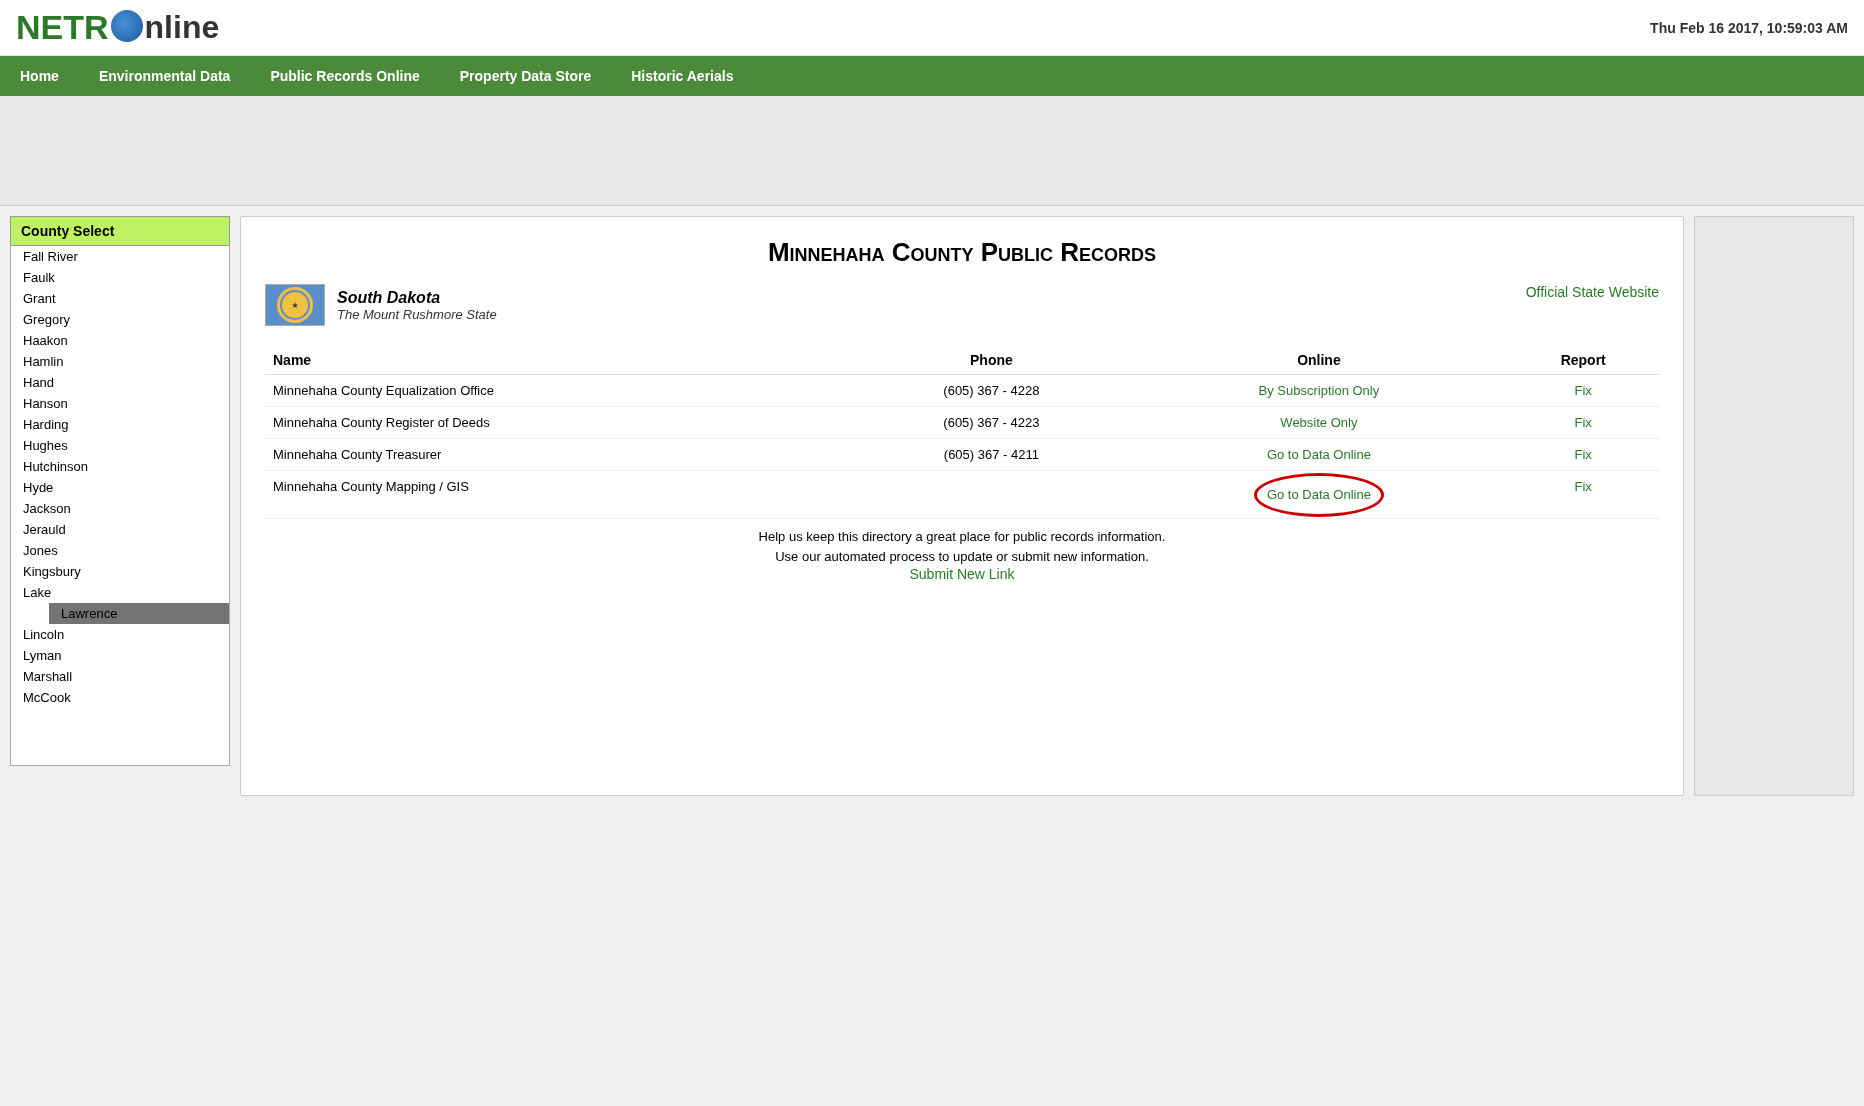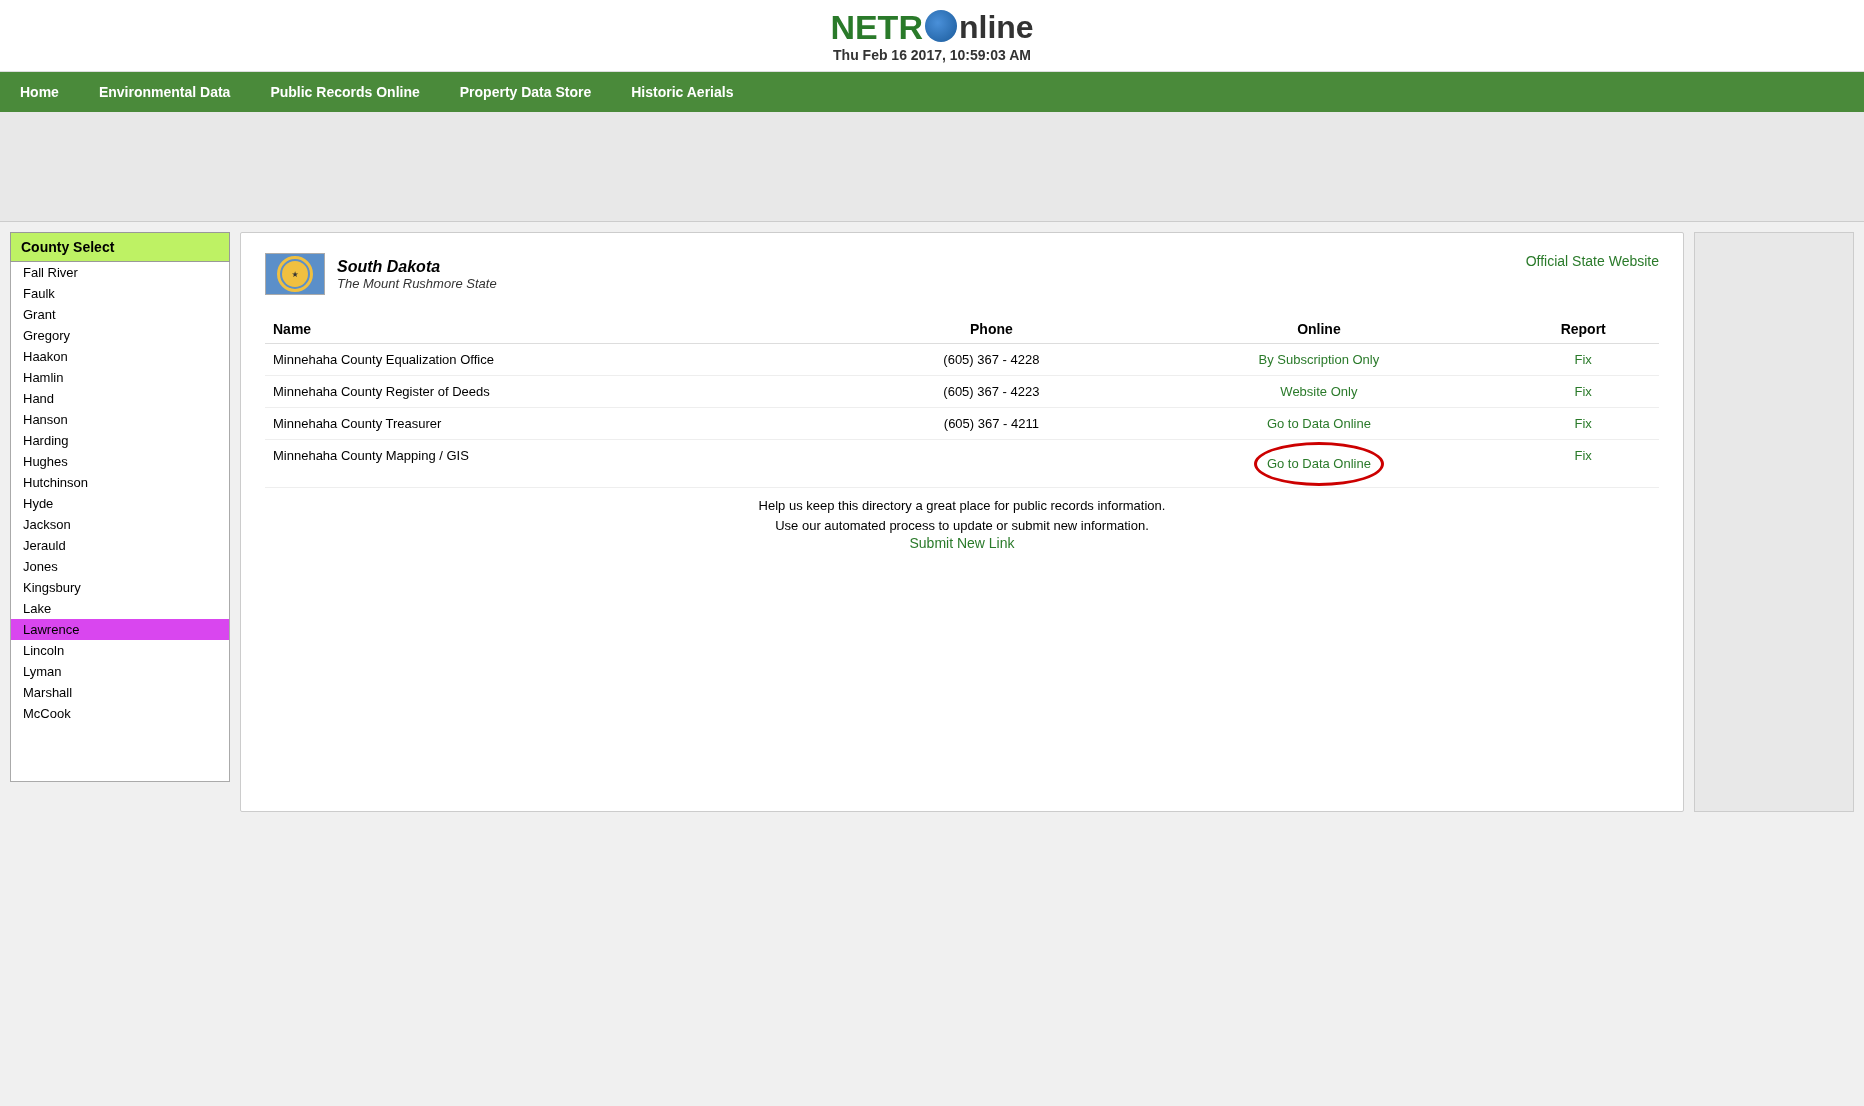--- a/index.html
+++ b/index.html
@@ -6,21 +6,20 @@
     body { font-family: Arial, sans-serif; background: #f0f0f0; font-size: 14px; }
 
     
     #header {
       background: #fff;
       padding: 8px 16px;
       display: flex;
       align-items: center;
       justify-content: space-between;
       border-bottom: 1px solid #ddd;
-      flex-direction: column;
     }
     #logo-text {
       font-size: 32px;
       font-weight: bold;
       color: #2a7a2a;
       display: flex;
       align-items: center;
     }
     #logo-text .globe {
       display: inline-block;
@@ -89,21 +88,21 @@
       border-top: none;
       height: 520px;
       overflow-y: scroll;
     }
     .county-item {
       padding: 3px 12px;
       font-size: 13px;
       color: #000;
       cursor: pointer;
     }
-    .county-item.active { background: #d946ef; }
+    .county-item.active { background: #737373; margin-left: 38px; }
 
     
     #content-area {
       flex: 1;
       background: #fff;
       border: 1px solid #ccc;
       padding: 20px 24px;
       border-radius: 2px;
     }
 
@@ -271,20 +270,21 @@
         <div class="county-item">Lake</div>
         <div class="county-item active">Lawrence</div>
         <div class="county-item">Lincoln</div>
         <div class="county-item">Lyman</div>
         <div class="county-item">Marshall</div>
         <div class="county-item">McCook</div>
       </div>
   </div>
 
   <div id="content-area">
+    <div id="content-title">Minnehaha County Public Records</div>
 
     <div id="state-info-row">
       <div id="state-flag-block">
         <div id="state-flag">
           <div class="flag-inner">
             <div class="flag-seal">★</div>
           </div>
         </div>
         <div id="state-name-block">
           <div id="state-name">South Dakota</div>

